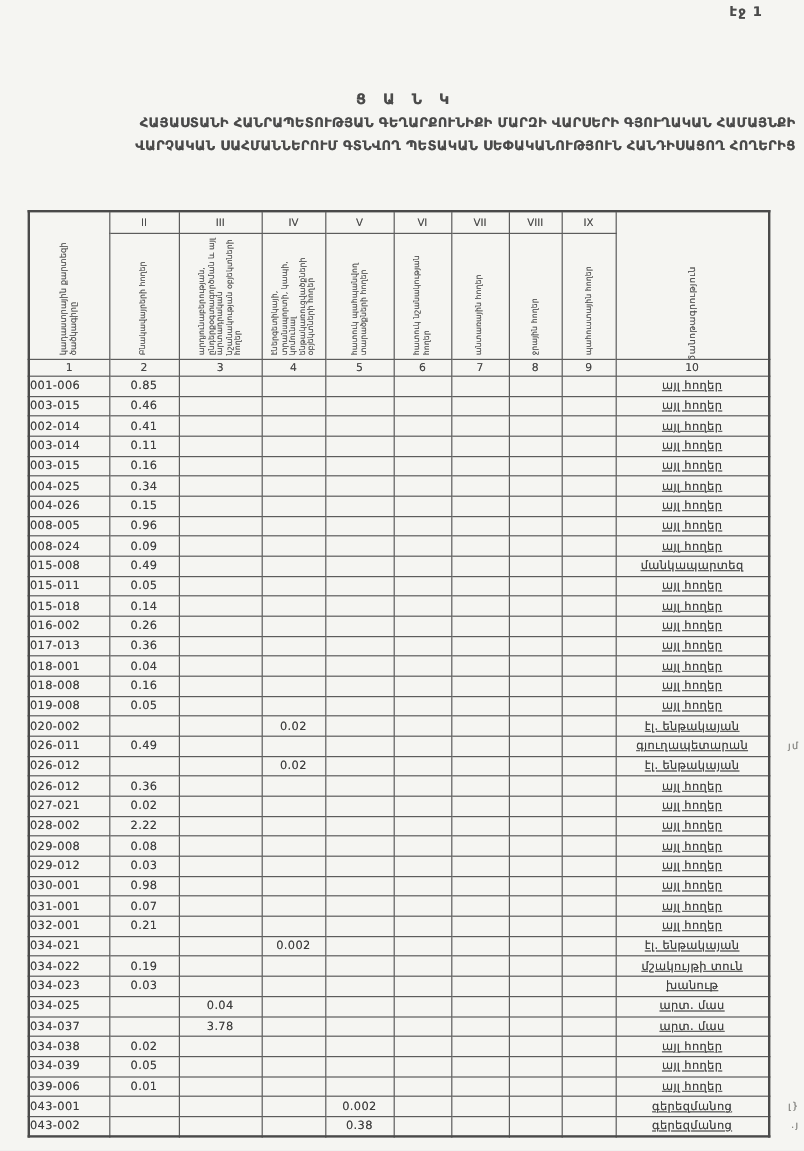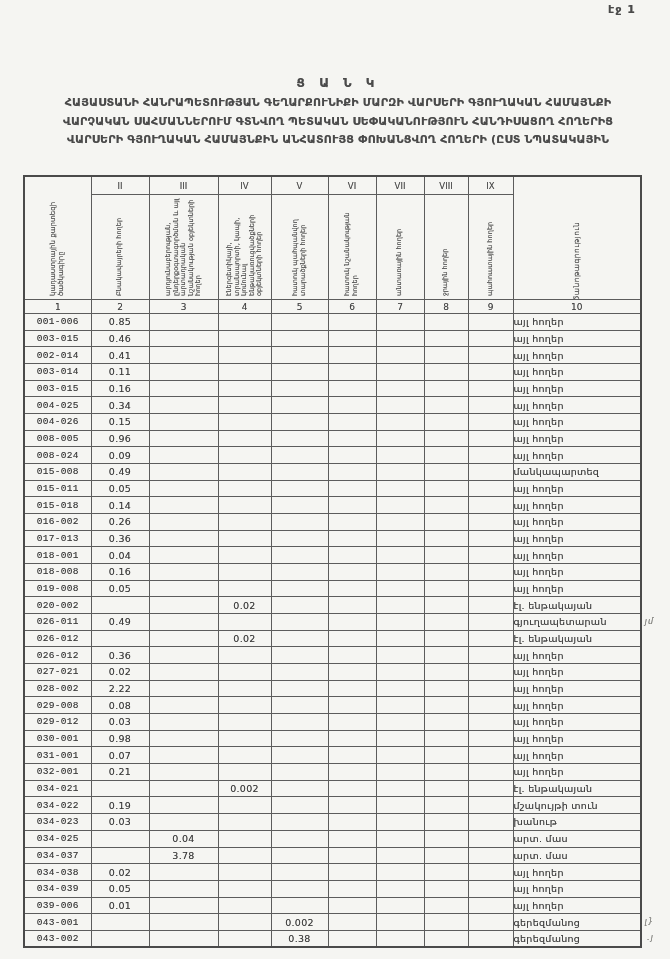--- a/index.html
+++ b/index.html
@@ -19,21 +19,21 @@
   .doc-header{
     position:absolute;top:17px;left:250px;width:400px;
     text-align:center;font-size:11px;font-weight:bold;color:#4c4c4c;
     line-height:14px;letter-spacing:.2px;
   }
   .doc-title{
     position:absolute;top:76px;left:13px;width:650px;
     text-align:center;color:#4a4a4a;
   }
   .doc-title .ttl{font-size:12px;font-weight:bold;letter-spacing:5px;margin-bottom:4px;}
-  .doc-title .tline{font-size:11px;font-weight:bold;line-height:18.5px;letter-spacing:.2px;}
+  .doc-title .tline{font-size:11px;font-weight:bold;line-height:18.5px;letter-spacing:.2px;text-align:right;}
   table.sheet{
     position:absolute;left:23px;top:175px;
     width:617px;border-collapse:collapse;table-layout:fixed;
     border:2px solid #4a4a4a;
   }
   table.sheet th,table.sheet td{
     border:1px solid #5c5c5c;
     padding:0;margin:0;overflow:hidden;white-space:nowrap;
     font-weight:normal;
   }
@@ -45,42 +45,41 @@
     position:absolute;left:50%;top:50%;
     transform:translate(-50%,-50%) rotate(-90deg);
     font-size:6.6px;line-height:7.6px;color:#555;
     text-align:left;white-space:normal;
     width:98px;
   }
   .vlabel.v1{width:116px;font-size:7px;}
   .vlabel.v10{width:128px;font-size:7.5px;letter-spacing:.4px;}
   tbody tr{height:16.68px;}
   tbody td{font-size:9.5px;color:#3c3c3c;letter-spacing:.3px;}
-  td.c-code{text-align:center;padding-left:3px;font-family:Liberation Mono, monospace;}
+  td.c-code{text-align:left;padding-left:3px;}
   td.c-val{text-align:center;}
-  td.c-note{text-align:left;padding-left:4px;
+  td.c-note{text-align:center;padding-left:4px;text-decoration:underline;
             text-decoration-color:rgba(80,80,80,.7);}
   .margin-mark{
-    position:absolute;right:16px;
-    font-size:8px;color:#8a8a86;font-style:italic;letter-spacing:1px;
+    position:absolute;right:4px;
+    font-size:8px;color:#8a8a86;letter-spacing:1px;
   }
 </style>
 </head>
 <body>
 
 <div class="page">
 
   <div class="page-num">էջ 1</div>
 
 
   <div class="doc-title">
     <div class="ttl">Ց Ա Ն Կ</div>
     <div class="tline">ՀԱՅԱՍՏԱՆԻ ՀԱՆՐԱՊԵՏՈՒԹՅԱՆ ԳԵՂԱՐՔՈՒՆԻՔԻ ՄԱՐԶԻ ՎԱՐՍԵՐԻ ԳՅՈՒՂԱԿԱՆ ՀԱՄԱՅՆՔԻ</div>
     <div class="tline">ՎԱՐՉԱԿԱՆ ՍԱՀՄԱՆՆԵՐՈՒՄ ԳՏՆՎՈՂ ՊԵՏԱԿԱՆ ՍԵՓԱԿԱՆՈՒԹՅՈՒՆ ՀԱՆԴԻՍԱՑՈՂ ՀՈՂԵՐԻՑ</div>
-    <div class="tline">ՎԱՐՍԵՐԻ ԳՅՈՒՂԱԿԱՆ ՀԱՄԱՅՆՔԻՆ ԱՆՀԱՏՈՒՅՑ ՓՈԽԱՆՑՎՈՂ ՀՈՂԵՐԻ (ԸՍՏ ՆՊԱՏԱԿԱՅԻՆ</div>
   </div>
 
   <table class="sheet">
     <colgroup>
       <col style="width:67px">
         <col style="width:58px">
         <col style="width:69px">
       <col style="width:53px">
         <col style="width:57px">
         <col style="width:48px">

